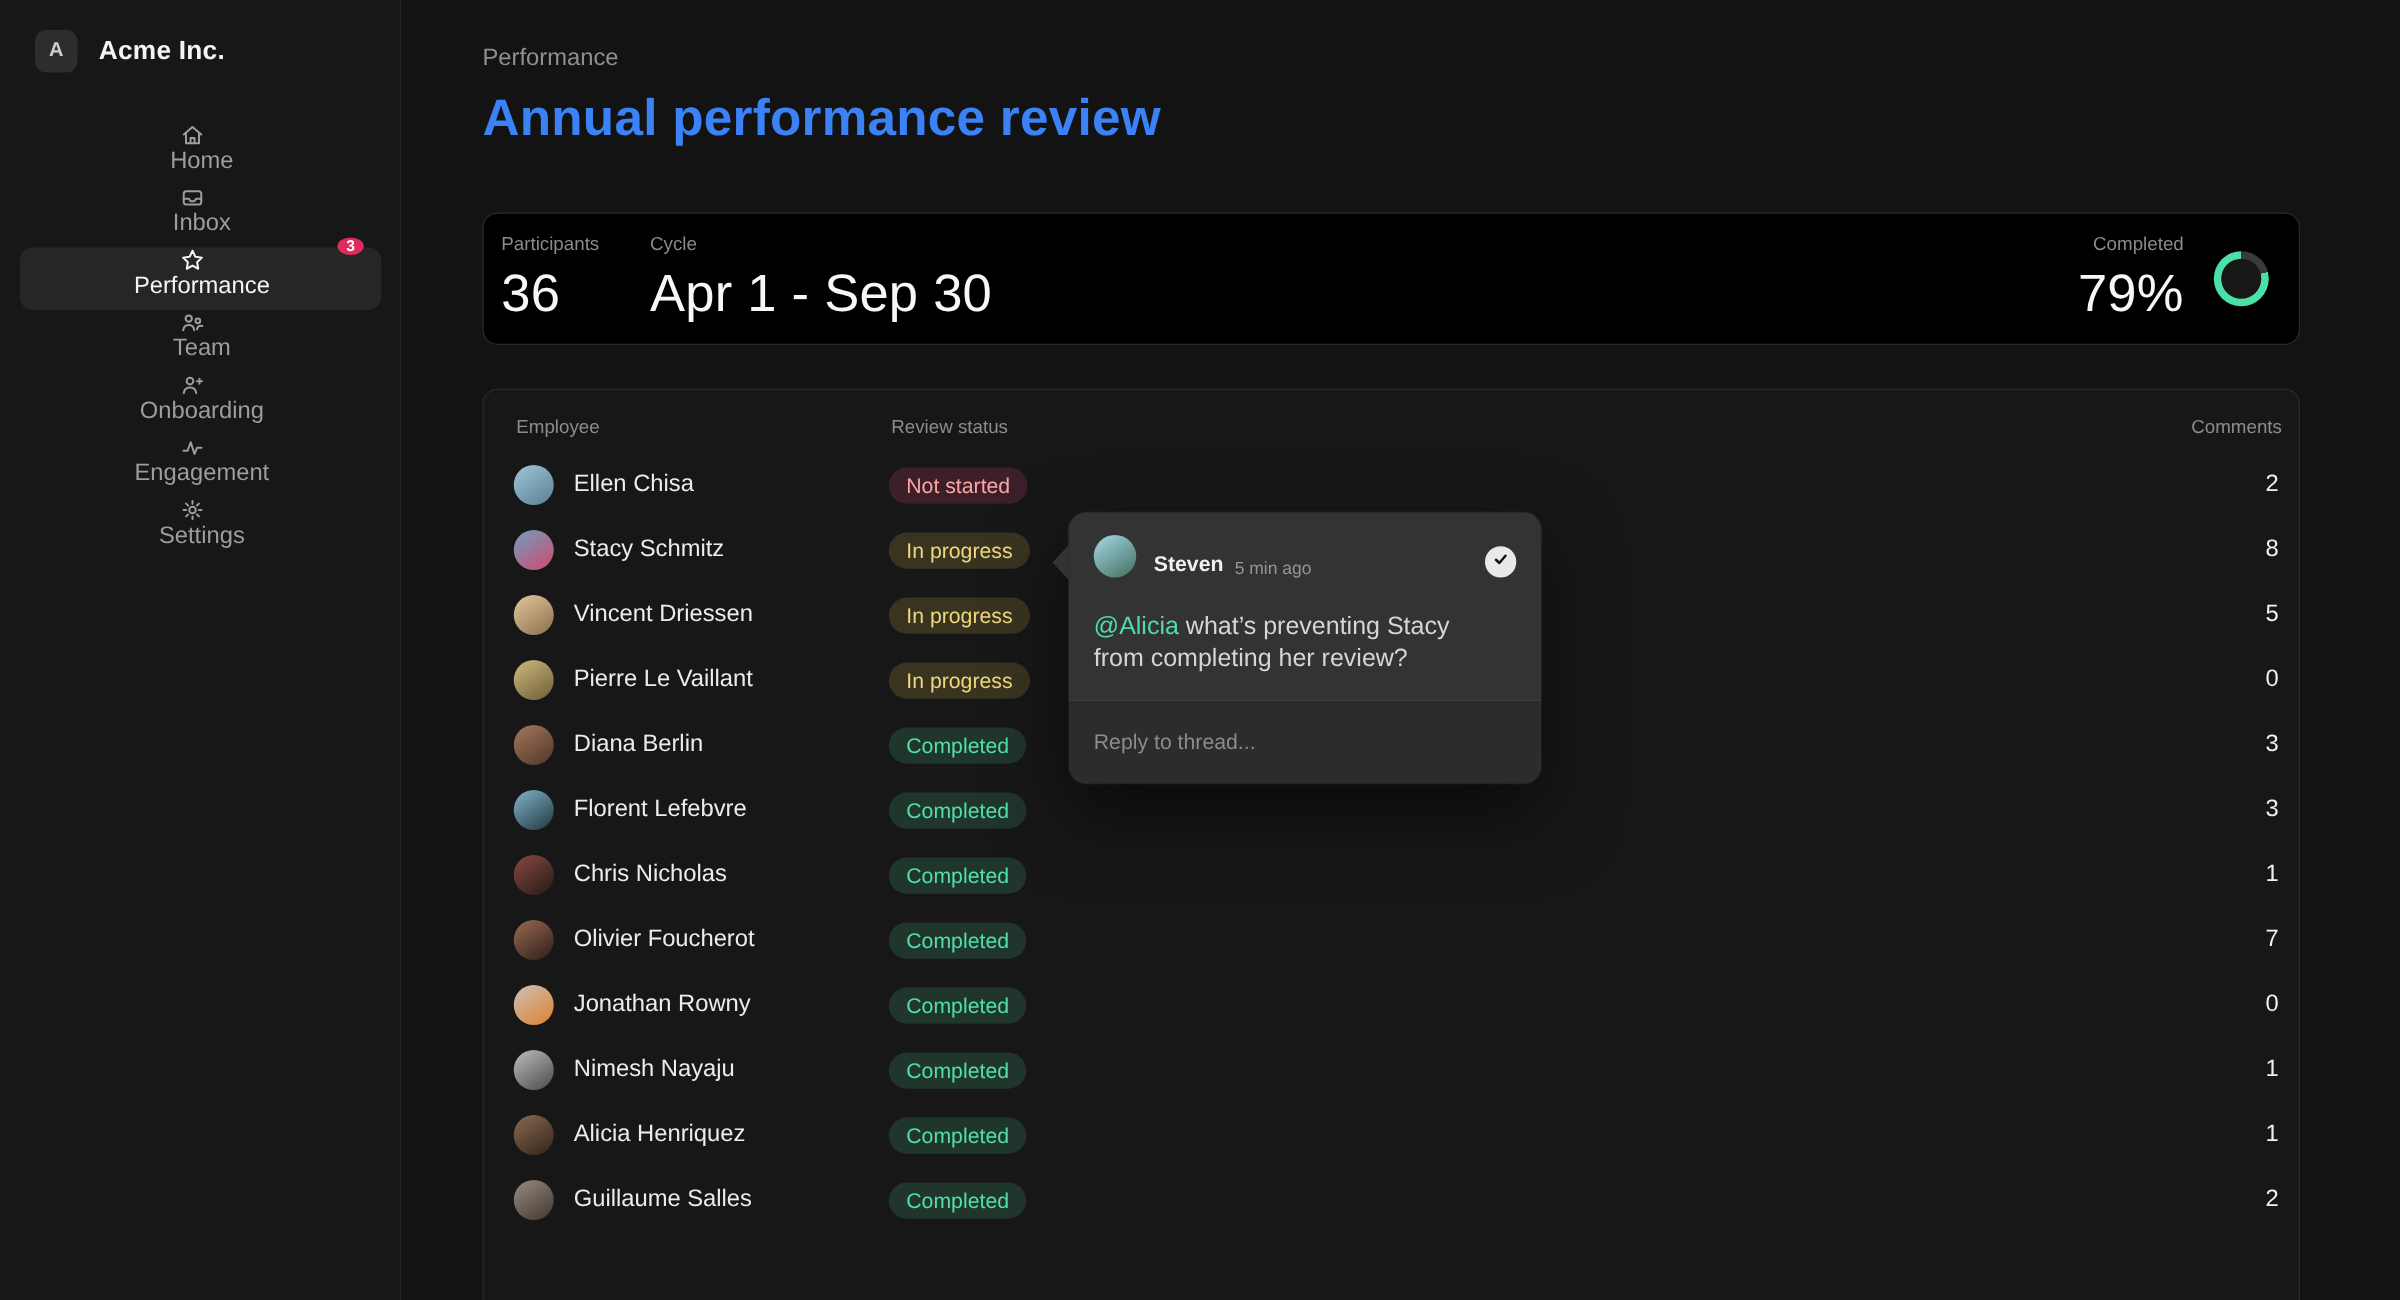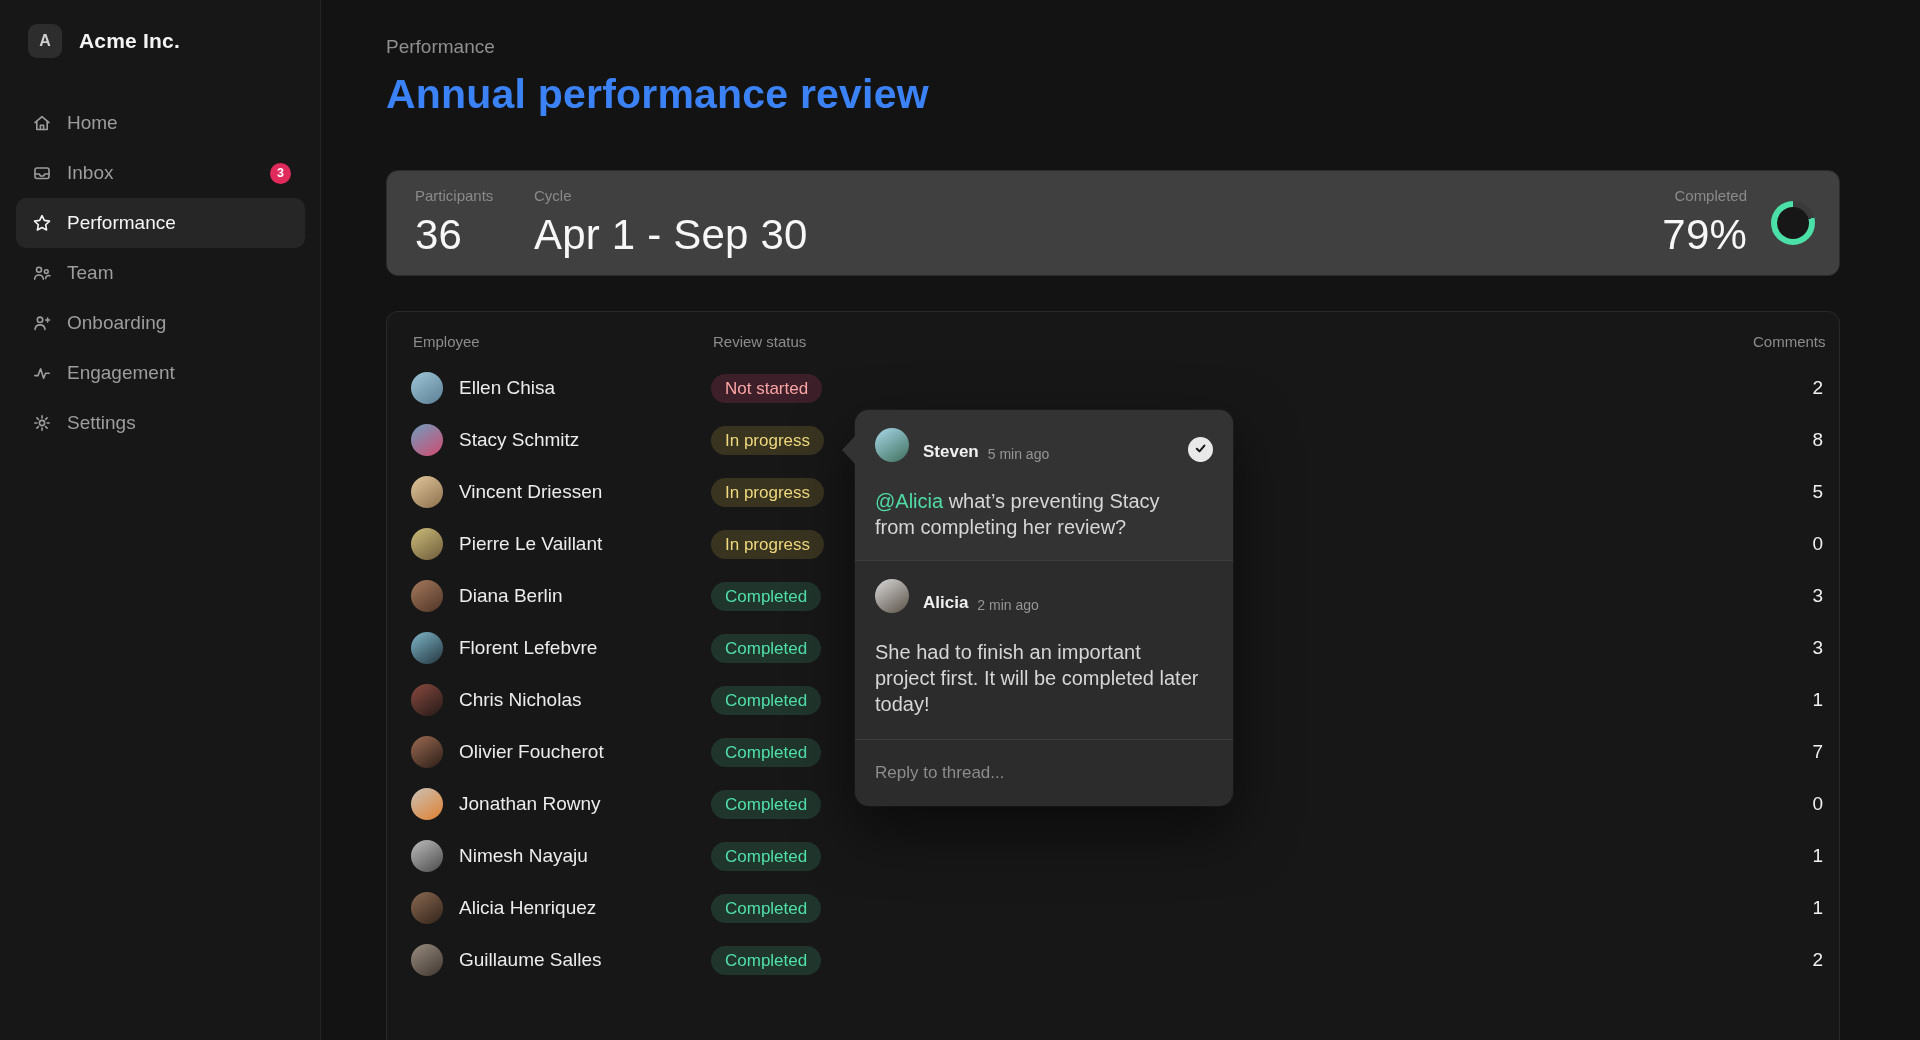--- a/index.html
+++ b/index.html
@@ -7,33 +7,33 @@
     width:1920px;height:1040px;overflow:hidden;position:relative;
     background:#131313;color:#ececec;
     font-family:"Liberation Sans",sans-serif;
   }
   
   .sidebar{position:absolute;left:0;top:0;bottom:0;width:321px;background:#171717;border-right:1px solid #242424;box-sizing:border-box;}
   .logo-row{display:flex;align-items:center;gap:17px;padding:24px 0 0 28px;}
   .logo-badge{width:34px;height:34px;border-radius:9px;background:#2d2d2d;color:#cfcfcf;font-weight:bold;font-size:16px;display:flex;align-items:center;justify-content:center;}
   .company{font-size:21px;font-weight:bold;color:#f4f4f4;letter-spacing:.2px;}
   .nav{position:absolute;top:98px;left:16px;right:15px;}
-  .nav-item{display:flex;align-items:center;height:50px;padding:0 14px 0 16px;border-radius:10px;color:#9d9d9d;font-size:19px;box-sizing:border-box;cursor:pointer;}
+  .nav-item{display:flex;align-items:center;height:50px;padding:0 14px 0 16px;border-radius:10px;color:#9d9d9d;font-size:19px;box-sizing:border-box;cursor:pointer;flex-direction:column;}
   .nav-item.active{background:#262626;color:#f5f5f5;}
   .nav-icon{width:20px;height:20px;margin-right:15px;display:flex;align-items:center;justify-content:center;flex:none;}
   .nav-icon svg{display:block;}
   .nav-label{white-space:nowrap;}
   .nav-badge{margin-left:auto;width:21px;height:21px;border-radius:50%;color:#fff;font-size:12.5px;font-weight:bold;display:flex;align-items:center;justify-content:center;}
   
   .main{position:absolute;left:321px;top:0;right:0;bottom:0;}
   .content{margin:0 80px 0 65px;}
   .breadcrumb{margin-top:36px;font-size:19px;line-height:22px;color:#8f8f8f;}
   .page-title{margin-top:12px;font-size:41px;line-height:48px;font-weight:bold;color:#3b82f6;letter-spacing:.2px;}
   
-  .summary-card{margin-top:52px;height:106px;border:1px solid #2a2a2a;border-radius:12px;background:#404040;display:flex;align-items:center;box-sizing:border-box;padding:0 24px 0 28px;}
+  .summary-card{margin-top:52px;height:106px;border:1px solid #2a2a2a;border-radius:12px;background:#000000;display:flex;align-items:center;box-sizing:border-box;padding:0 24px 0 14px;}
   .stat{margin-right:60px;}
   .stat-label{font-size:15px;color:#8a8a8a;}
   .stat-value{margin-top:7px;font-size:42px;color:#f7f7f7;letter-spacing:.2px;}
   .stat-participants{width:119px;margin-right:0;}
   .stat-right{margin-left:auto;display:flex;align-items:center;gap:24px;}
   .stat-right .stat{margin-right:0;text-align:right;}
   .ring{width:44px;height:44px;border-radius:50%;position:relative;flex:none;}
   .ring::after{content:"";position:absolute;inset:6px;border-radius:50%;background:#171717;}
   
   .table-card{margin-top:35px;height:780px;border:1px solid #2a2a2a;border-radius:12px;background:#171717;box-sizing:border-box;padding:21px 16px 0 24px;}
@@ -282,23 +282,15 @@
           <span class="thread-name">Steven</span>
           <span class="thread-time">5 min ago</span>
           <span class="check-btn">
             <span><svg width="13" height="13" viewBox="0 0 13 13" fill="none" stroke="#141414" stroke-width="2" stroke-linecap="round" stroke-linejoin="round">
                 <polyline points="2.8,6.8 5.5,9.4 10.4,3.6"></polyline>
               </svg></span>
           </span>
         </div>
         <div class="thread-msg"><span class="mention" style="color:#4fdca5">@Alicia</span> what’s preventing Stacy from completing her review?</div>
       </div>
-      <div class="thread-sec second">
-        <div class="thread-head">
-          <span class="thread-avatar" style="background:linear-gradient(145deg, #d9d9d9 0%, #5a5148 100%)"></span>
-          <span class="thread-name">Alicia</span>
-          <span class="thread-time">2 min ago</span>
-        </div>
-        <div class="thread-msg">She had to finish an important project first. It will be completed later today!</div>
-      </div>
     </div>
   <div class="thread-reply">Reply to thread...</div>
 </div>
 
 </body></html>

